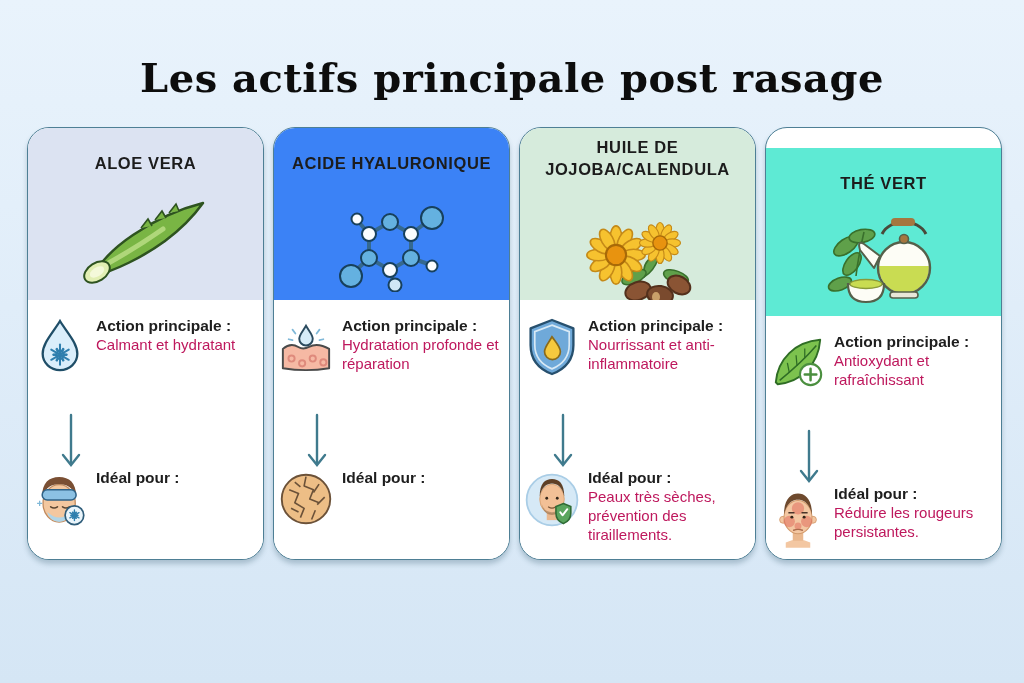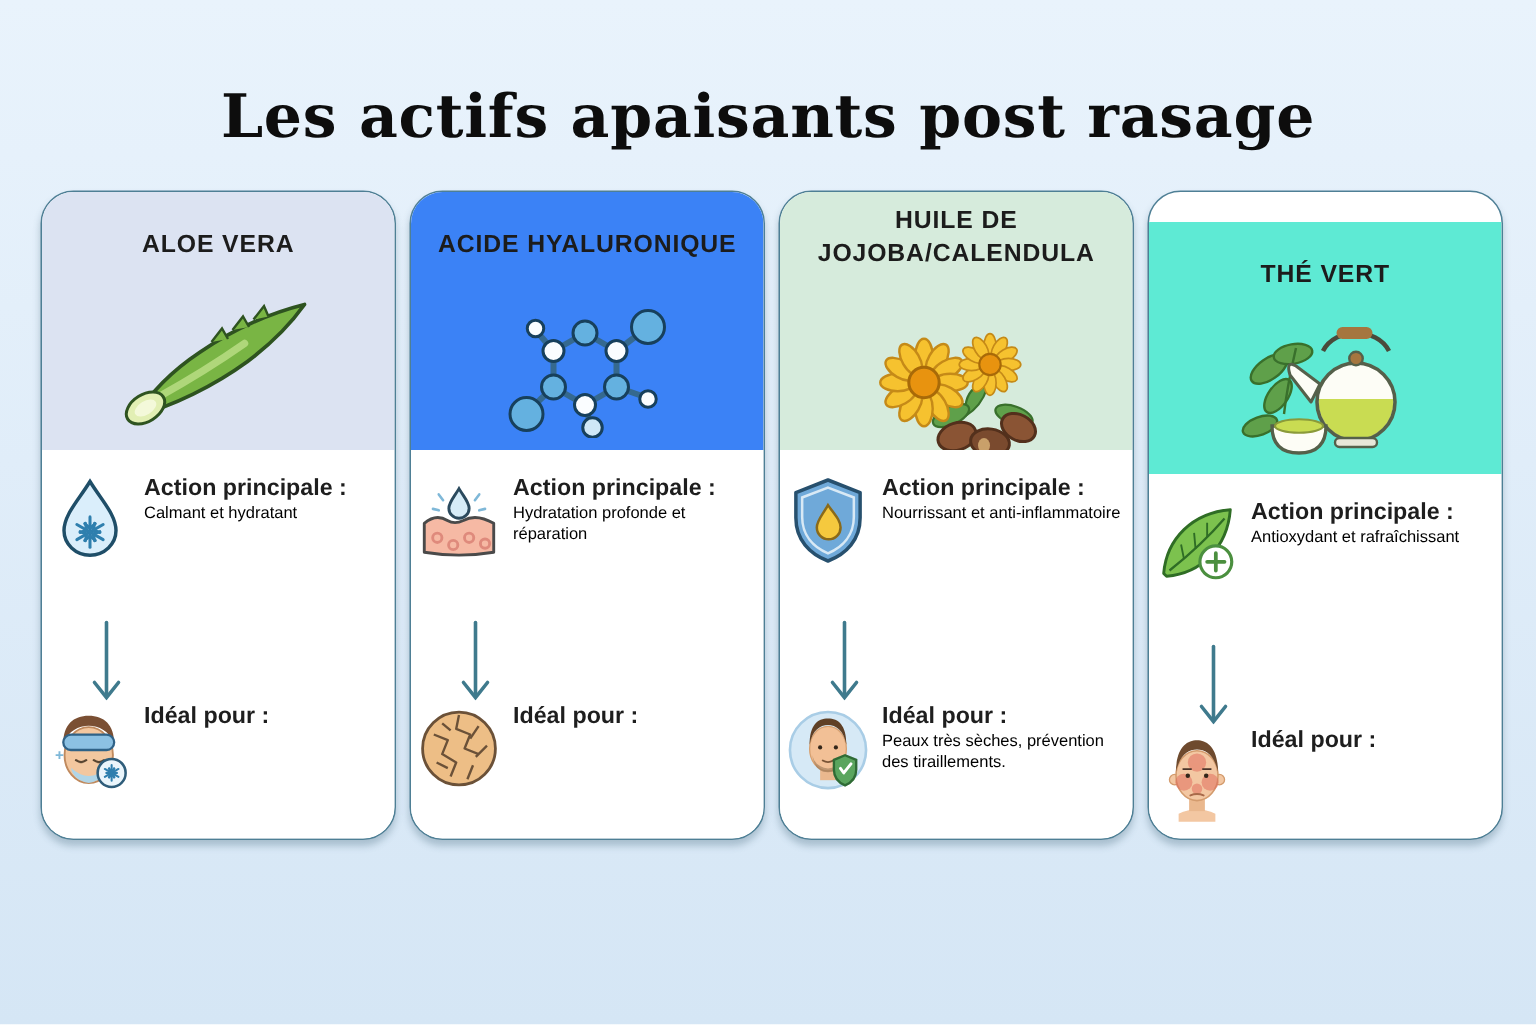--- a/index.html
+++ b/index.html
@@ -33,21 +33,21 @@
     font-weight:700; font-size:16.5px; line-height:1.35;
     color:#1c1c1c; letter-spacing:0.6px;
   }
   .card-illustration { flex:1; display:flex; align-items:center; justify-content:center; padding-bottom:6px; }
   .card-body { flex:1; padding:14px 6px 8px 4px; background:#fff; }
   .row { display:flex; gap:8px; align-items:flex-start; }
   .row-action { min-height:100px; }
   .icon-cell { flex:0 0 56px; width:56px; display:flex; justify-content:center; margin-top:3px; }
   .text-cell { flex:1; padding-top:2px; }
   .lbl { font-weight:700; font-size:15.5px; color:#1e1e1e; line-height:1.25; }
-  .txt { font-size:11px; color:#000000; line-height:1.26; margin-top:1px; }
+  .txt { font-size:15px; color:#be185d; line-height:1.26; margin-top:1px; }
   .arrow-wrap { width:56px; height:52px; display:flex; justify-content:center; align-items:center; margin-left:11px; }
 </style>
 </head>
 <body>
 
 <svg width="0" height="0" style="position:absolute" aria-hidden="true">
   <defs>
     <g id="sp">
       <line x1="0" y1="-10" x2="0" y2="10"></line>
       <line x1="-3.5" y1="-5.5" x2="0" y2="-2.5"></line>
@@ -80,21 +80,21 @@
     </g>
     <g id="down-arrow" stroke="#3f7a8d" stroke-width="2.4" fill="none" stroke-linecap="round">
       <line x1="12" y1="2" x2="12" y2="50"></line>
       <polyline points="4,42 12,52 20,42"></polyline>
     </g>
   </defs>
 </svg>
 
 <div class="page">
 
-  <h1 class="main-title">Les actifs apaisants post rasage</h1>
+  <h1 class="main-title">Les actifs principale post rasage</h1>
 
   <div class="cards">
 
     <div class="card">
       <div class="card-header" style="background-color: rgb(220, 227, 242);">
         <div class="card-title">ALOE VERA</div>
         <div class="card-illustration">
           <svg width="150" height="95" viewBox="0 0 150 95">
             <path d="M20 82 C30 66 44 52 62 40 C84 25 108 14 132 8 C122 22 110 34 94 46 C72 62 44 76 20 82 Z" fill="#79b544" stroke="#2e5320" stroke-width="2.5" stroke-linejoin="round"></path>
             <path d="M70 33 l7 -9 l4 7 M84 25 l7 -9 l4 7 M98 18 l7 -9 l3 7" fill="#79b544" stroke="#2e5320" stroke-width="1.6"></path>
@@ -361,19 +361,20 @@
                   <circle cx="32" cy="43" r="4"></circle>
               </g>
               <circle cx="25" cy="33" r="1.7" fill="#33261a"></circle>
                 <circle cx="39" cy="33" r="1.7" fill="#33261a"></circle>
               <path d="M21 28 h7 M36 28 h7" stroke="#4a342a" stroke-width="1.5"></path>
               <path d="M27 48 Q32 46 37 48" fill="none" stroke="#a96a4a" stroke-width="1.6" stroke-linecap="round"></path>
             </svg>
           </div>
           <div class="text-cell">
             <div class="lbl">Idéal pour :</div>
+            <div class="txt">Réduire les rougeurs persistantes.</div>
           </div>
         </div>
       </div>
     </div>
 
   </div>
 </div>
 
 </body></html>

